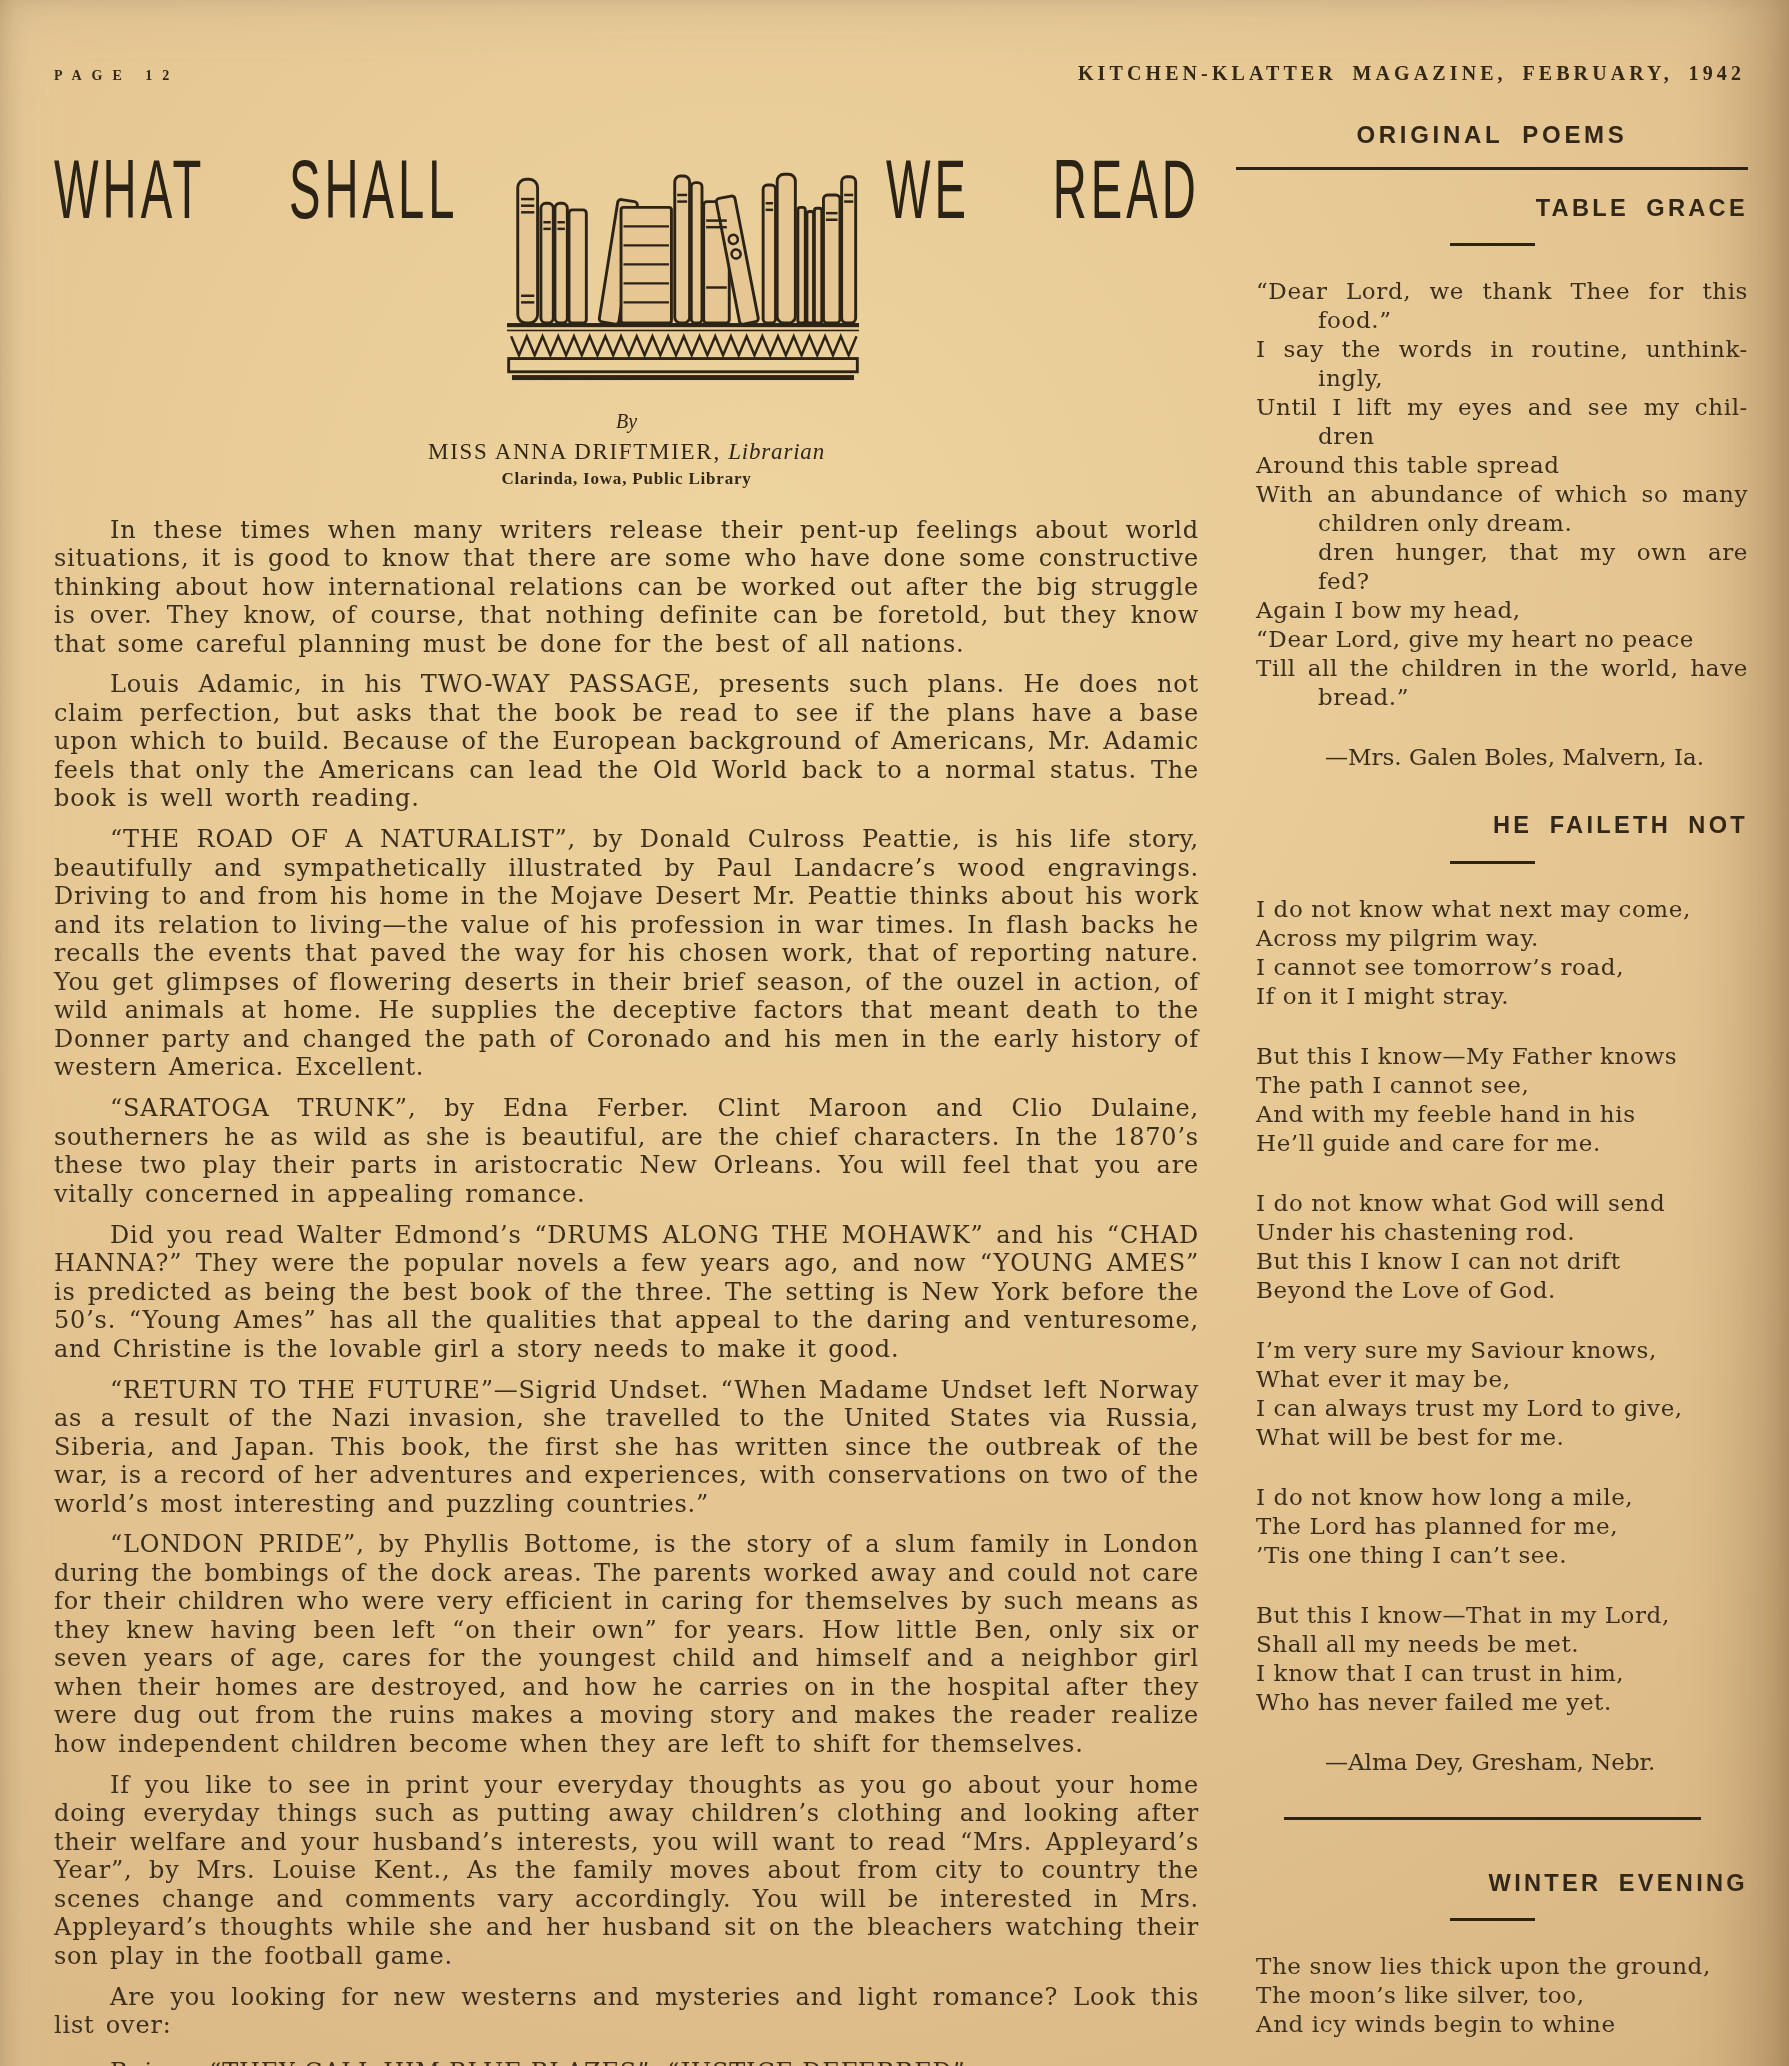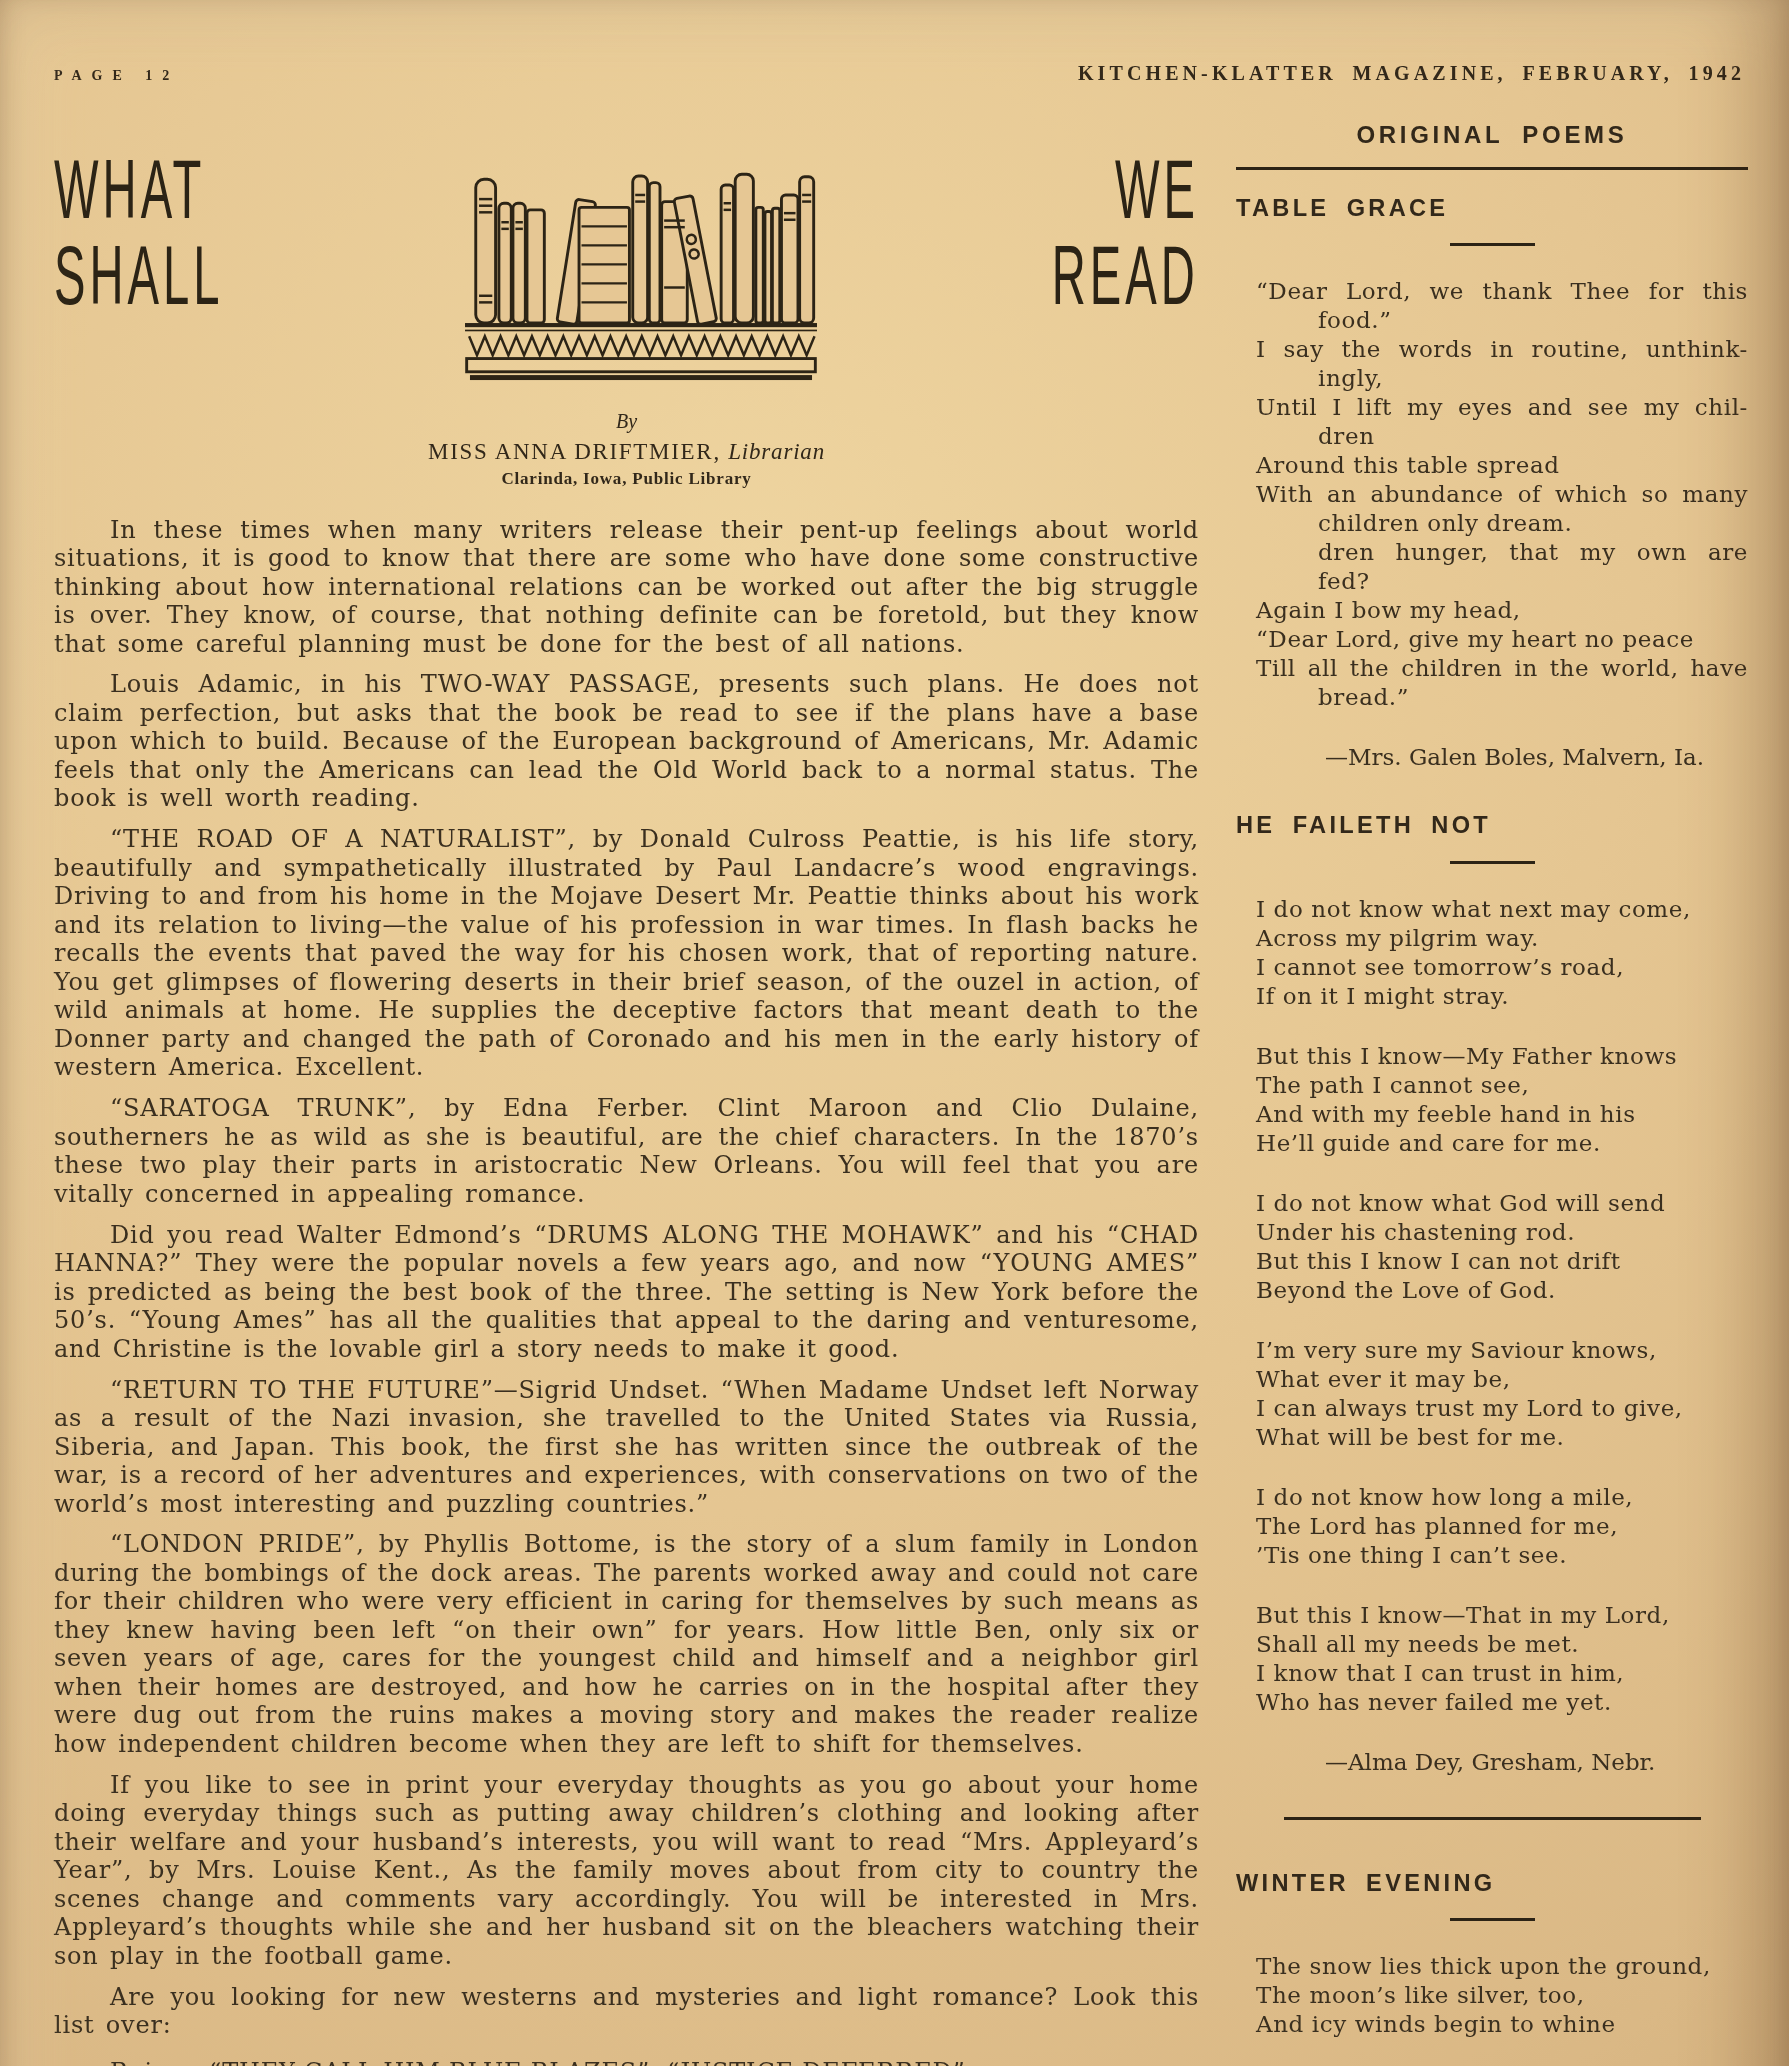--- a/index.html
+++ b/index.html
@@ -34,21 +34,21 @@
   .page-number{font-size:14px;letter-spacing:10px;white-space:nowrap;}
   .masthead{font-size:20px;letter-spacing:4.1px;word-spacing:6.6px;white-space:nowrap;}
 
   
   .columns{display:flex;gap:37px;align-items:flex-start;}
   .col-left{width:1145px;flex:none;}
   .col-right{width:512px;flex:none;padding-top:19px;}
 
   
   .masthead-art{display:flex;justify-content:space-between;height:285px;margin-top:12.4px;}
-  .art-words{display:flex;flex-direction:column;gap:24px;padding-top:32px;}
+  .art-words{display:flex;flex-direction:row;gap:46px;padding-top:32px;}
   .deco-word{
     font-family:"Liberation Sans", sans-serif;font-weight:400;
     font-size:59px;letter-spacing:5px;line-height:62px;color:#2b2315;
     transform:scale(.80,1.42);transform-origin:left top;white-space:nowrap;
   }
   .art-words.right{text-align:right;}
   .art-words.right .deco-word{transform-origin:right top;}
   .shelf-svg{width:364px;height:271px;flex:none;}
 
   
@@ -71,21 +71,21 @@
 
   
   .poems-heading{
     font-family:"Liberation Sans", sans-serif;font-weight:bold;
     font-size:24px;letter-spacing:3.7px;word-spacing:9px;text-align:center;margin:0;
   }
   .heading-rule{border:0;border-top:3.7px solid #2c2315;margin:18px 0 25px;}
   .poem{margin-bottom:40px;}
   .poem-title{
     font-family:"Liberation Sans", sans-serif;font-weight:bold;
-    font-size:23.6px;letter-spacing:3.3px;word-spacing:7.4px;text-align:left;margin:0 0 21.5px;
+    font-size:23.6px;letter-spacing:3.3px;word-spacing:7.4px;text-align:right;margin:0 0 21.5px;
   }
   .title-rule{width:85px;border-top:3.7px solid #2c2315;margin:0 auto 31px;}
   .stanza{margin-bottom:31px;}
   .stanza:last-of-type{margin-bottom:6.6px;}
   .poem-line{font-size:23px;line-height:29px;letter-spacing:0.6px;color:var(--ink-soft);margin-left:20px;}
   .poem-line.wrap{padding-left:62px;}
   .poem-line.full{text-align:justify;text-align-last:justify;}
   .attribution{font-size:23px;line-height:29px;padding-left:89px;margin-top:7.4px;color:var(--ink-soft);}
   .poem:last-child .attribution{padding-left:0;text-align:right;padding-right:54px;}
   .poem-divider{width:417px;border-top:3.3px solid #2c2315;margin:7.4px auto 50px;}

